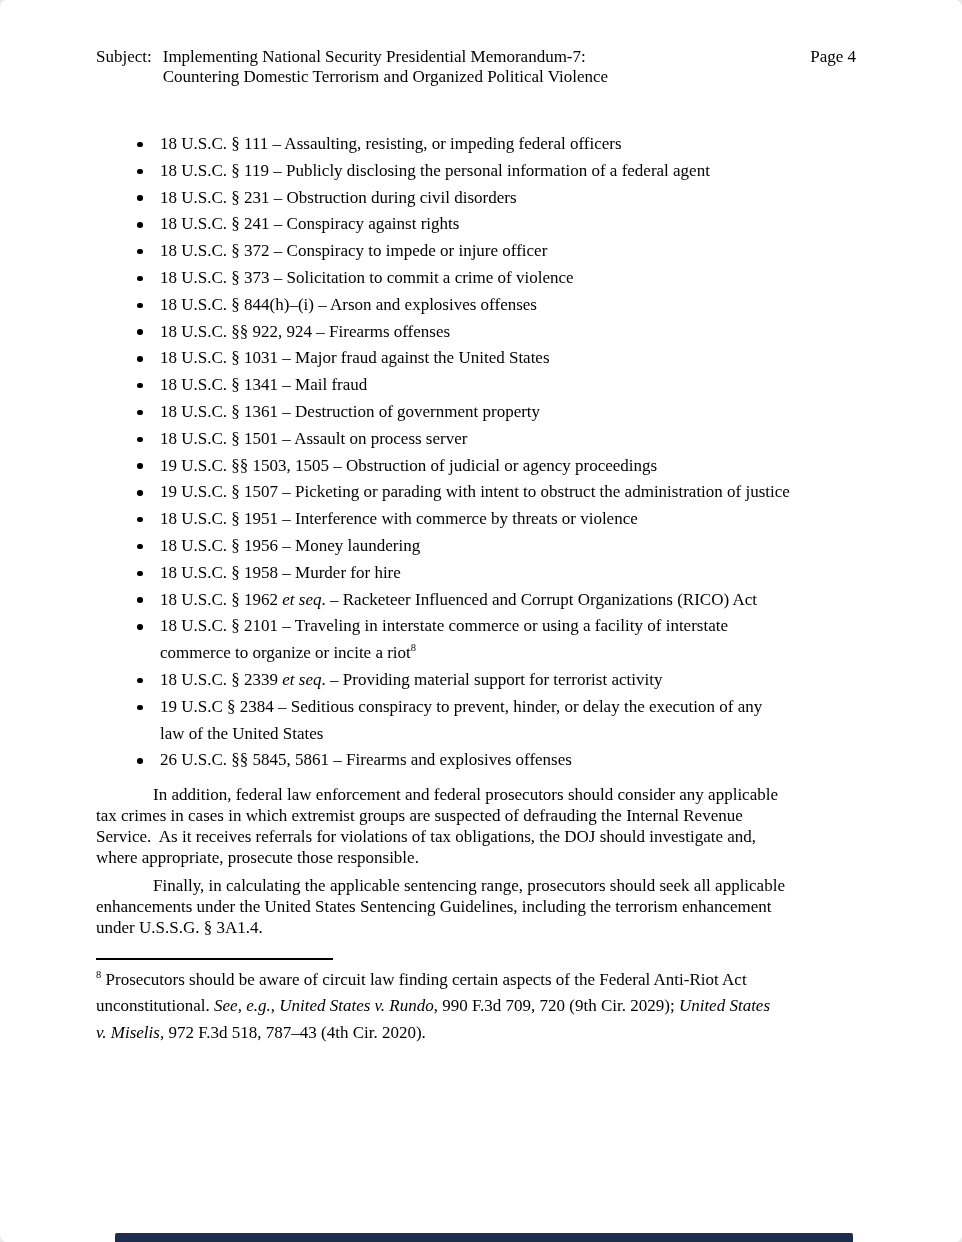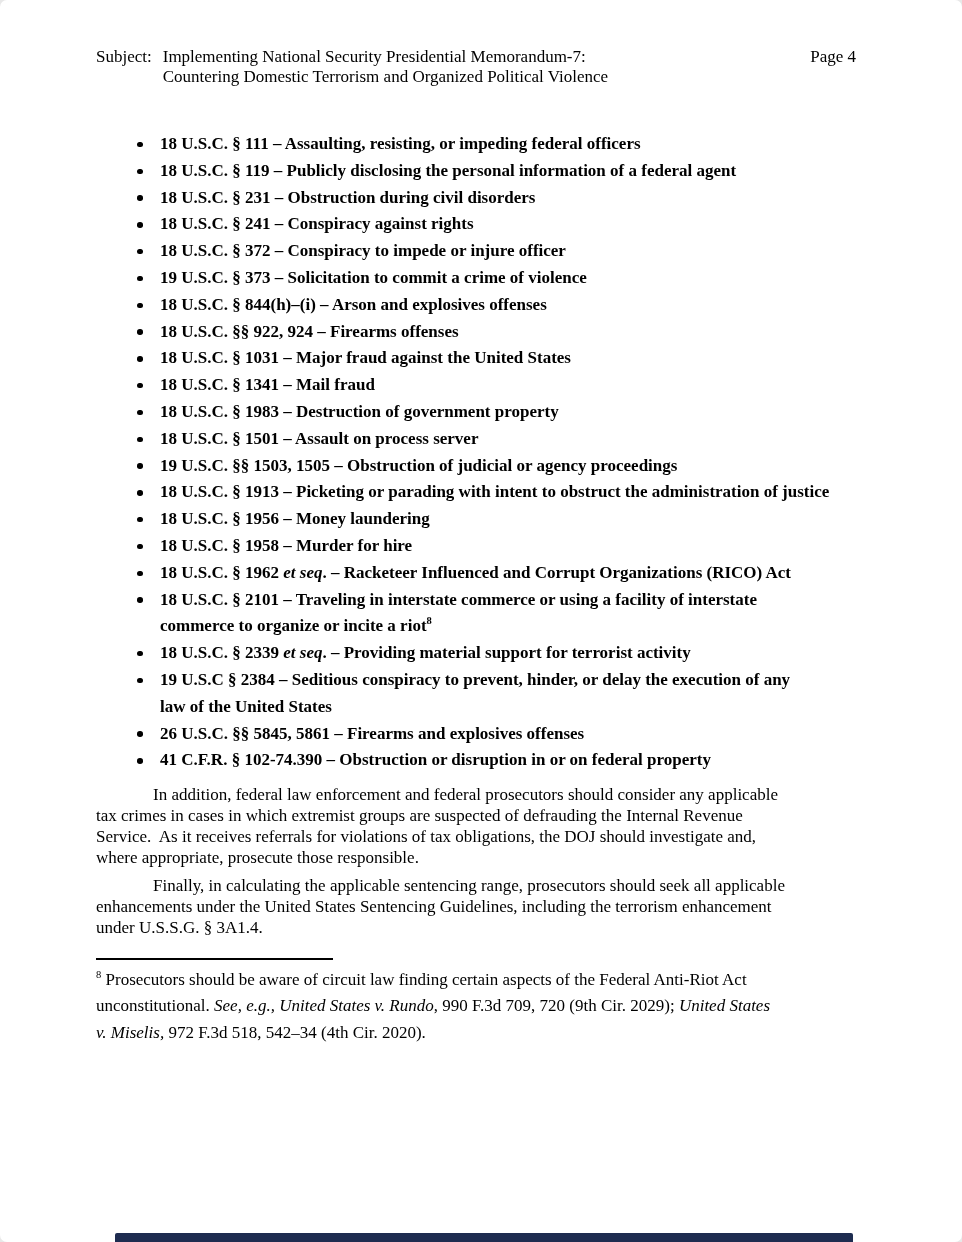--- a/index.html
+++ b/index.html
@@ -17,21 +17,21 @@
   .content { padding: 47px 88px 0 96px; }
 
   
   .doc-header { display: flex; justify-content: space-between; align-items: flex-start; line-height: 19.5px; }
   .subject-row { display: flex; gap: 11px; }
   .subject-label { white-space: nowrap; }
   .page-number { white-space: nowrap; padding-right: 18px; }
 
   
   ul.statute-list { list-style: none; margin: 45px 0 0 0; padding: 0; line-height: 26.8px; }
-  ul.statute-list li { position: relative; padding-left: 64px; white-space: pre-wrap; font-weight: bold; }
+  ul.statute-list li { position: relative; padding-left: 64px; white-space: pre-wrap; }
   ul.statute-list li::before {
     content: ""; position: absolute; left: 41px; top: 10.8px;
     width: 5.5px; height: 5.5px; border-radius: 50%; background: var(--text, #000);
   }
 
   
   p.body-para { margin: 0; line-height: 21px; white-space: pre-wrap; text-indent: 57px; }
   p.body-para.first { margin-top: 10px; }
   p.body-para.second { margin-top: 7px; }
 
@@ -64,52 +64,52 @@
       </div>
       <span class="page-number">Page 4</span>
     </header>
 
     <ul class="statute-list">
         <li>18 U.S.C. § 111 – Assaulting, resisting, or impeding federal officers</li>
         <li>18 U.S.C. § 119 – Publicly disclosing the personal information of a federal agent</li>
         <li>18 U.S.C. § 231 – Obstruction during civil disorders</li>
         <li>18 U.S.C. § 241 – Conspiracy against rights</li>
         <li>18 U.S.C. § 372 – Conspiracy to impede or injure officer</li>
-        <li>19 U.S.C. § 373 – Solicitation to commit a crime of violence</li>
+        <li>18 U.S.C. § 373 – Solicitation to commit a crime of violence</li>
         <li>18 U.S.C. § 844(h)–(i) – Arson and explosives offenses</li>
         <li>18 U.S.C. §§ 922, 924 – Firearms offenses</li>
         <li>18 U.S.C. § 1031 – Major fraud against the United States</li>
         <li>18 U.S.C. § 1341 – Mail fraud</li>
-        <li>18 U.S.C. § 1983 – Destruction of government property</li>
+        <li>18 U.S.C. § 1361 – Destruction of government property</li>
         <li>18 U.S.C. § 1501 – Assault on process server</li>
         <li>19 U.S.C. §§ 1503, 1505 – Obstruction of judicial or agency proceedings</li>
-        <li>18 U.S.C. § 1913 – Picketing or parading with intent to obstruct the administration of justice</li>
+        <li>19 U.S.C. § 1507 – Picketing or parading with intent to obstruct the administration of justice</li>
+        <li>18 U.S.C. § 1951 – Interference with commerce by threats or violence</li>
         <li>18 U.S.C. § 1956 – Money laundering</li>
         <li>18 U.S.C. § 1958 – Murder for hire</li>
         <li><span>18 U.S.C. § 1962 </span><span class="it">et seq</span><span>. – Racketeer Influenced and Corrupt Organizations (RICO) Act</span></li>
         <li><span>18 U.S.C. § 2101 – Traveling in interstate commerce or using a facility of interstate
 commerce to organize or incite a riot</span><sup>8</sup></li>
         <li><span>18 U.S.C. § 2339 </span><span class="it">et seq</span><span>. – Providing material support for terrorist activity</span></li>
         <li>19 U.S.C § 2384 – Seditious conspiracy to prevent, hinder, or delay the execution of any
 law of the United States</li>
         <li>26 U.S.C. §§ 5845, 5861 – Firearms and explosives offenses</li>
-        <li>41 C.F.R. § 102-74.390 – Obstruction or disruption in or on federal property</li>
       </ul>
 
     <p class="body-para first">In addition, federal law enforcement and federal prosecutors should consider any applicable
 tax crimes in cases in which extremist groups are suspected of defrauding the Internal Revenue
 Service.  As it receives referrals for violations of tax obligations, the DOJ should investigate and,
 where appropriate, prosecute those responsible.</p>
 
     <p class="body-para second">Finally, in calculating the applicable sentencing range, prosecutors should seek all applicable
 enhancements under the United States Sentencing Guidelines, including the terrorism enhancement
 under U.S.S.G. § 3A1.4.</p>
 
     <hr class="footnote-rule">
 
     <p class="footnote"><sup>8</sup><span> Prosecutors should be aware of circuit law finding certain aspects of the Federal Anti-Riot Act
 unconstitutional. </span><span class="it">See, e.g., United States v. Rundo</span><span>, 990 F.3d 709, 720 (9th Cir. 2029); </span><span class="it">United States
-v. Miselis,</span><span> 972 F.3d 518, 542–34 (4th Cir. 2020).</span></p>
+v. Miselis,</span><span> 972 F.3d 518, 787–43 (4th Cir. 2020).</span></p>
 
   </div>
 
   <div class="bottom-bar"></div>
 </div>
 
 </body></html>

